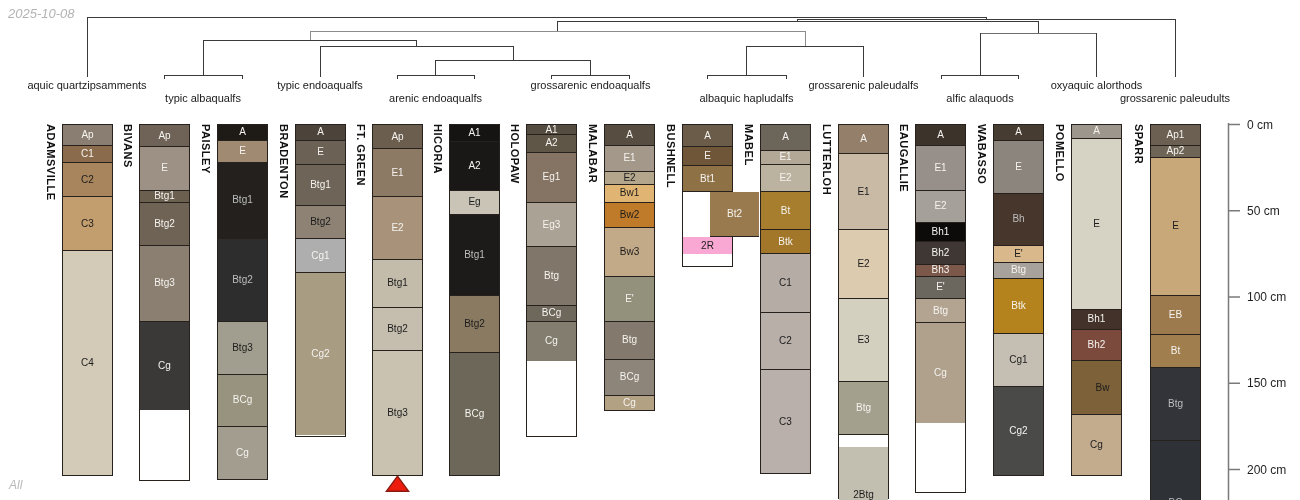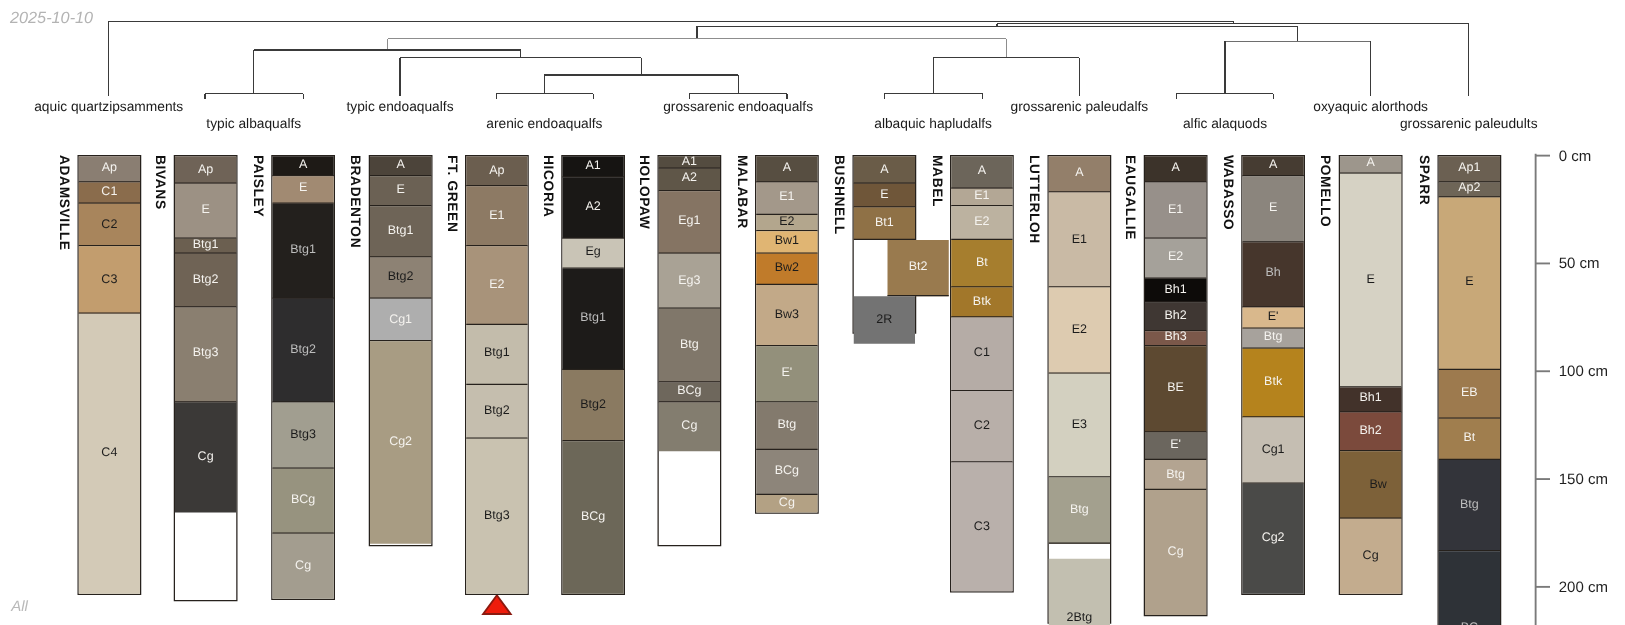--- a/index.html
+++ b/index.html
@@ -35,21 +35,21 @@
     font-weight:bold;font-size:11px;letter-spacing:0.5px;color:#111111;
     white-space:nowrap;
   }
   .taxa-text{font-size:11px;fill:#1a1a1a;}
   .axis-text{font-size:12px;fill:#1f1f1f;}
 </style>
 </head>
 <body>
 
 <div class="canvas">
-  <div class="date-label">2025-10-10</div>
+  <div class="date-label">2025-10-08</div>
   <svg id="plot-svg" width="1300" height="500">
       <line x1="87" y1="17" x2="986.5" y2="17" stroke="#3a3a3a" stroke-width="1" shape-rendering="crispEdges"></line>
       <line x1="986.5" y1="17" x2="986.5" y2="19" stroke="#3a3a3a" stroke-width="1" shape-rendering="crispEdges"></line>
       <line x1="797.5" y1="19" x2="1175" y2="19" stroke="#3a3a3a" stroke-width="1" shape-rendering="crispEdges"></line>
       <line x1="797.5" y1="19" x2="797.5" y2="21" stroke="#3a3a3a" stroke-width="1" shape-rendering="crispEdges"></line>
       <line x1="557.5" y1="21" x2="1038" y2="21" stroke="#3a3a3a" stroke-width="1" shape-rendering="crispEdges"></line>
       <line x1="557.5" y1="21" x2="557.5" y2="31" stroke="#3a3a3a" stroke-width="1" shape-rendering="crispEdges"></line>
       <line x1="1038" y1="21" x2="1038" y2="33" stroke="#3a3a3a" stroke-width="1" shape-rendering="crispEdges"></line>
       <line x1="310" y1="31" x2="805" y2="31" stroke="#8d8d8d" stroke-width="1" shape-rendering="crispEdges"></line>
       <line x1="310" y1="31" x2="310" y2="40" stroke="#8d8d8d" stroke-width="1" shape-rendering="crispEdges"></line>
@@ -300,21 +300,21 @@
         </div>
         <div class="horizon" style="height: 18.975px; background: rgb(111, 86, 57);">
           <span class="hlabel" style="color: rgb(245, 243, 239);">E</span>
         </div>
         <div class="horizon" style="height: 25.875px; background: rgb(143, 113, 70);">
           <span class="hlabel" style="color: rgb(245, 243, 239);">Bt1</span>
         </div>
         <div class="horizon" style="height: 44.85px; background: rgb(153, 122, 78); margin-left: 27px;">
           <span class="hlabel" style="color: rgb(245, 243, 239);">Bt2</span>
         </div>
-        <div class="horizon last" style="height: 38px; background: #737373;">
+        <div class="horizon last" style="height: 17px; background: #f9a8d4;">
           <span class="hlabel" style="color: rgb(28, 28, 28);">2R</span>
         </div>
       </div>
       <div class="series-label" style="left: 743px; top: 124px;">MABEL</div>
       <div class="profile-col" style="left: 760px; top: 124px; width: 51px; height: 350.45px;">
         <div class="horizon" style="height: 25.875px; background: rgb(108, 101, 90);">
           <span class="hlabel" style="color: rgb(245, 243, 239);">A</span>
         </div>
         <div class="horizon" style="height: 13.8px; background: rgb(179, 167, 149);">
           <span class="hlabel" style="color: rgb(245, 243, 239);">E1</span>
@@ -371,23 +371,20 @@
           <span class="hlabel" style="color: rgb(245, 243, 239);">E2</span>
         </div>
         <div class="horizon" style="height: 18.975px; background: rgb(13, 11, 9);">
           <span class="hlabel" style="color: rgb(245, 243, 239);">Bh1</span>
         </div>
         <div class="horizon" style="height: 22.425px; background: rgb(63, 55, 51);">
           <span class="hlabel" style="color: rgb(245, 243, 239);">Bh2</span>
         </div>
         <div class="horizon" style="height: 12.075px; background: rgb(123, 88, 74);">
           <span class="hlabel" style="color: rgb(245, 243, 239);">Bh3</span>
-        </div>
-        <div class="horizon" style="height: 69px; background: rgb(93, 73, 49);">
-          <span class="hlabel" style="color: rgb(245, 243, 239);">BE</span>
         </div>
         <div class="horizon" style="height: 22.425px; background: rgb(107, 102, 94);">
           <span class="hlabel" style="color: rgb(245, 243, 239);">E'</span>
         </div>
         <div class="horizon" style="height: 24.15px; background: rgb(179, 164, 145);">
           <span class="hlabel" style="color: rgb(245, 243, 239);">Btg</span>
         </div>
         <div class="horizon last" style="height: 100.05px; background: rgb(176, 161, 140);">
           <span class="hlabel" style="color: rgb(245, 243, 239);">Cg</span>
         </div>

